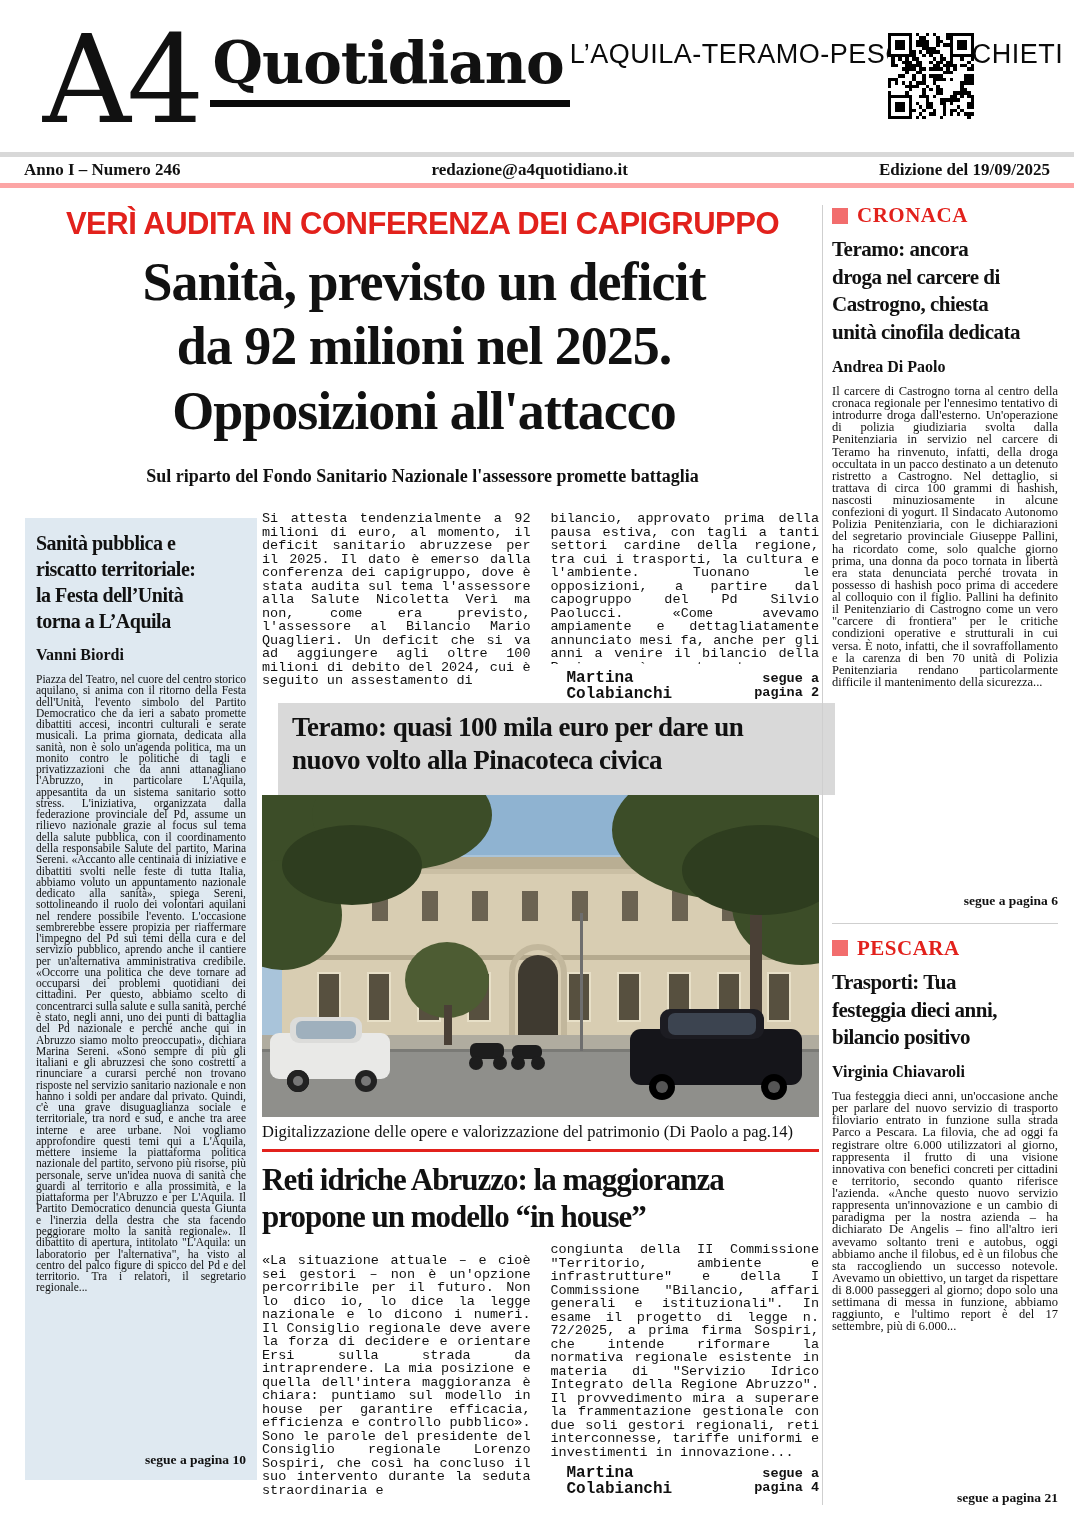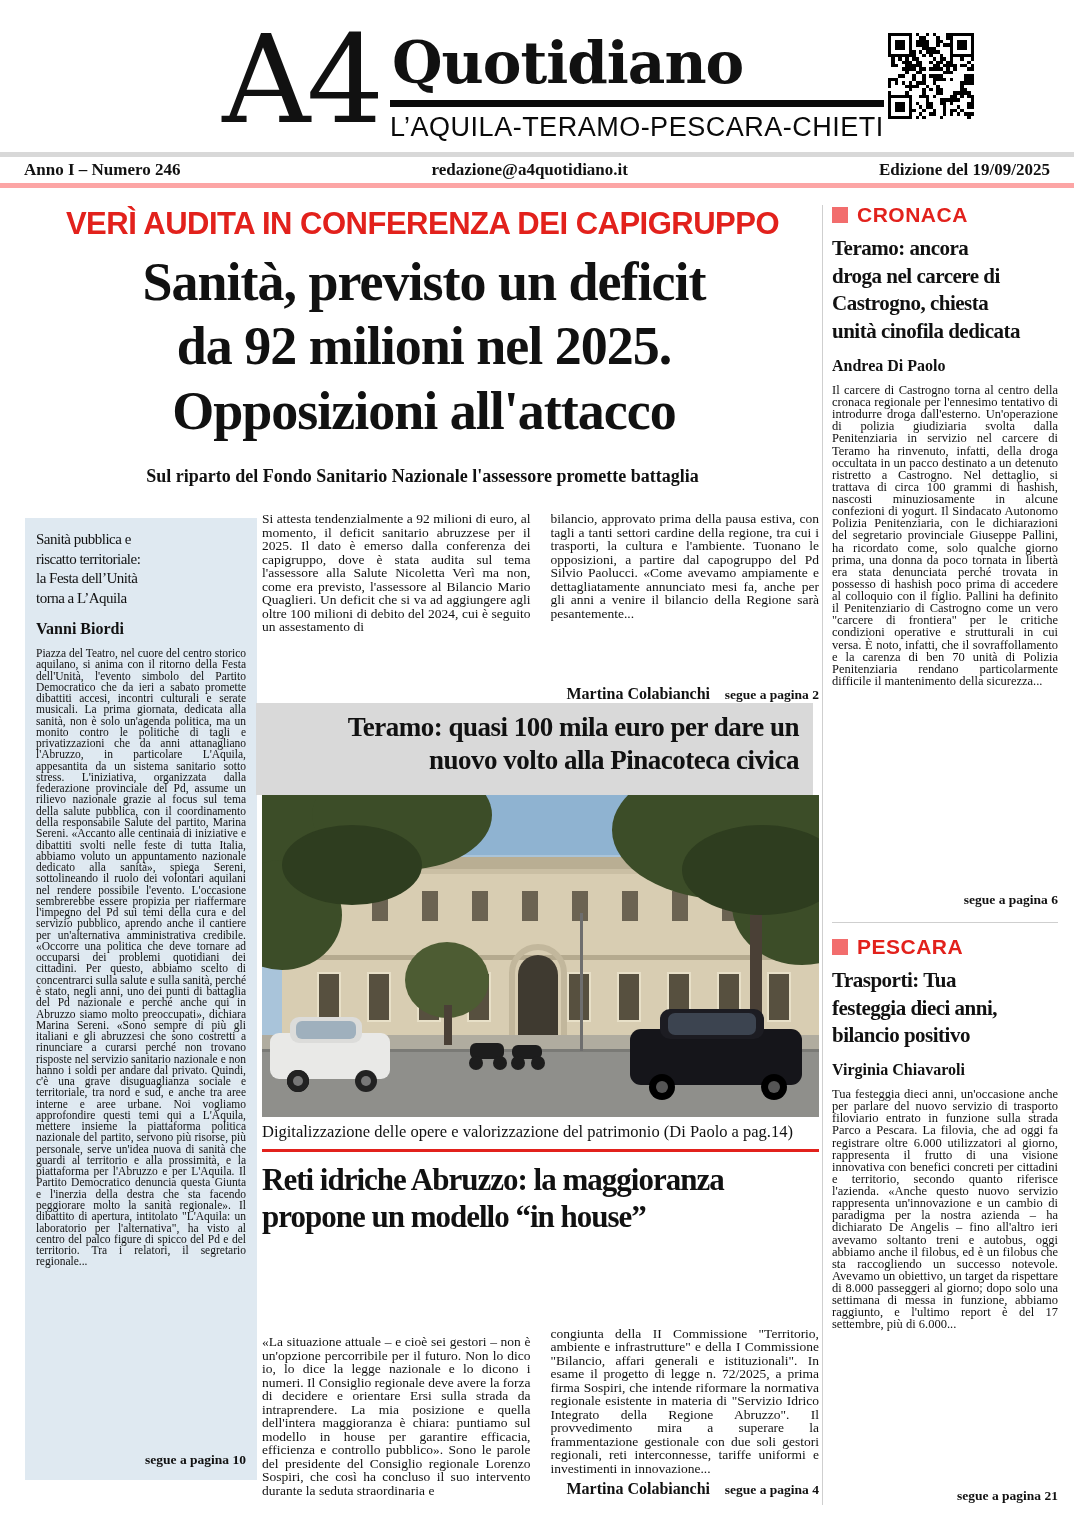--- a/index.html
+++ b/index.html
@@ -4,21 +4,21 @@
 <style>
   html,body{margin:0;padding:0;background:#fff;}
   .page{position:relative;width:1074px;height:1520px;background:#fff;overflow:hidden;
         font-family:"Liberation Serif","DejaVu Serif",serif;color:#111;}
 
   
   .masthead{position:absolute;top:0;left:16px;width:100%;height:150px;
             display:flex;justify-content:center;align-items:flex-start;padding-top:24px;box-sizing:border-box;}
   .logo-a4{font-family:"DejaVu Serif",serif;font-size:122px;line-height:.92;font-weight:400;
            letter-spacing:-4px;margin-right:10px;}
-  .logo-right{display:flex;flex-direction:column;margin-top:10px;}
+  .logo-right{display:flex;flex-direction:row;margin-top:10px;}
   .logo-name{font-family:"DejaVu Serif",serif;font-size:58px;font-weight:bold;line-height:1;
              letter-spacing:-1px;padding:0 6px 8px 2px;border-bottom:7px solid #0a0a0a;}
   .logo-sub{font-family:"Liberation Sans","DejaVu Sans",sans-serif;font-size:27px;font-weight:400;
             letter-spacing:.5px;margin-top:5px;color:#0a0a0a;}
   .qr{position:absolute;top:33px;right:100px;width:86px;height:86px;background:#fff;
       display:grid;grid-template-columns:repeat(25,1fr);grid-template-rows:repeat(25,1fr);}
   .qr div{background:#fff;} .qr div.on{background:#000;}
 
   
   .metabar{position:absolute;top:152px;left:0;width:100%;height:36px;box-sizing:border-box;
@@ -27,56 +27,56 @@
            font-size:17px;font-weight:bold;}
 
   
   .kicker{position:absolute;top:206px;left:25px;width:795px;text-align:center;
           font-family:"Liberation Sans","DejaVu Sans",sans-serif;font-weight:bold;font-size:31px;
           letter-spacing:-.5px;color:#e2211c;}
   .headline{position:absolute;top:250px;left:30px;width:788px;text-align:center;
             font-weight:bold;font-size:54px;line-height:1.19;letter-spacing:-1px;white-space:pre-line;}
   .subhead{position:absolute;top:466px;left:25px;width:795px;text-align:center;
            font-weight:bold;font-size:18px;}
-  .cols{position:absolute;display:flex;gap:20px;}
+  .cols{position:absolute;display:flex;gap:20px;font-family:Liberation Mono, monospace;}
   .lead-cols{top:512px;left:262px;width:557px;height:190px;}
   .col{flex:1;font-size:13.5px;line-height:1.0;text-align:justify;overflow:hidden;
        display:flex;flex-direction:column;}
   .col .body{flex:1;overflow:hidden;}
   .byline-row{display:flex;justify-content:space-between;align-items:baseline;margin-top:6px;}
   .byline{font-weight:bold;font-size:16px;margin-left:16px;}
   .jump{font-weight:bold;font-size:13.5px;text-align:right;}
 
   
   .left-box{position:absolute;top:518px;left:25px;width:232px;height:962px;background:#dfe9f1;
             box-sizing:border-box;padding:12px 11px;display:flex;flex-direction:column;}
-  .left-title{font-weight:normal;font-size:15px;line-height:1.3;letter-spacing:-.5px;white-space:pre-line;}
+  .left-title{font-weight:bold;font-size:20px;line-height:1.3;letter-spacing:-.5px;white-space:pre-line;}
   .left-author{font-weight:bold;font-size:16px;margin:12px 0 10px;}
   .left-body{font-size:11.5px;line-height:.98;text-align:justify;flex:1;overflow:hidden;}
   .left-jump{font-weight:bold;font-size:13.5px;text-align:right;margin-top:6px;}
 
   
-  .teramo-box{position:absolute;top:703px;left:256px;width:557px;box-sizing:border-box;
-              background:#d9d9d9;padding:8px 14px 18px;text-align:right;}
+  .teramo-box{position:absolute;top:703px;left:278px;width:557px;box-sizing:border-box;
+              background:#d9d9d9;padding:8px 14px 18px;}
   .teramo-title{font-weight:bold;font-size:27px;line-height:1.22;letter-spacing:-.5px;white-space:pre-line;}
   .photo{position:absolute;top:795px;left:262px;width:557px;height:322px;overflow:hidden;}
   .caption{position:absolute;top:1122px;left:262px;width:557px;box-sizing:border-box;
            font-size:16.5px;padding-bottom:7px;border-bottom:3px solid #e2211c;}
 
   
   .reti-title{position:absolute;top:1162px;left:262px;width:557px;
               font-weight:bold;font-size:31px;line-height:1.18;letter-spacing:-1px;white-space:pre-line;}
   .reti-cols{top:1252px;left:262px;width:557px;height:245px;align-items:flex-end;}
 
   
   .v-divider{position:absolute;left:822px;top:205px;width:1px;height:1300px;background:#cfcfcf;}
   .sidebar{position:absolute;top:203px;left:832px;width:226px;}
   .badge{display:flex;align-items:center;gap:9px;margin-bottom:8px;}
   .badge-square{width:16px;height:16px;background:#f26d6d;}
-  .badge-label{font-family:Liberation Sans, sans-serif;font-weight:bold;
+  .badge-label{font-family:Liberation Serif, serif;font-weight:bold;
                font-size:21px;letter-spacing:.5px;color:#e2211c;}
   .sb-title{font-weight:bold;font-size:21px;line-height:1.32;letter-spacing:-.5px;white-space:pre-line;}
   .sb-author{font-weight:bold;font-size:16px;margin:11px 0 9px;}
   .sb-body{font-size:12.5px;line-height:.97;text-align:justify;overflow:hidden;}
   .sb-body.cronaca{height:500px;}
   .sb-body.pescara{height:392px;}
   .sb-jump{font-weight:bold;font-size:13.5px;text-align:right;margin-top:8px;}
   .h-divider{border-top:1px solid #cfcfcf;margin:14px 0 12px;}
 </style>
 </head>

